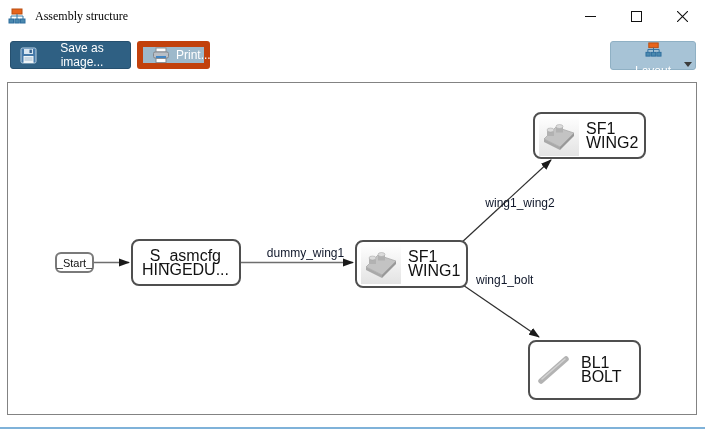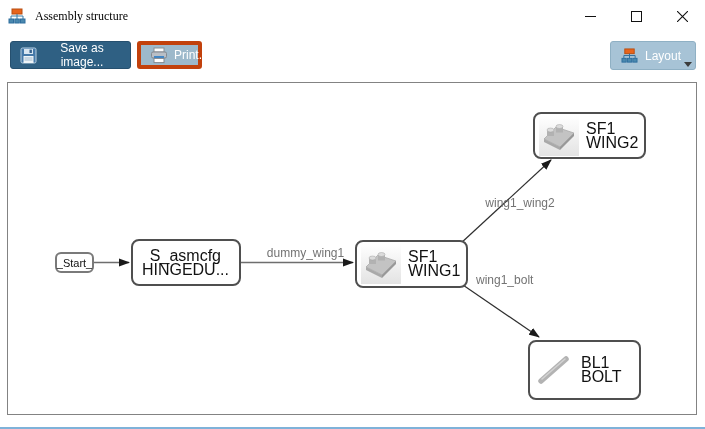--- a/index.html
+++ b/index.html
@@ -16,43 +16,43 @@
   .app-icon{margin:0 8px 0 7px;display:inline-flex;}
   .title{font-size:12px;color:#000;}
   .win-controls{position:absolute;right:0;top:0;height:32px;display:flex;}
   .wc{width:46px;height:32px;display:flex;align-items:center;justify-content:center;cursor:default;color:#111;}
   .maxbox{width:9px;height:9px;border:1px solid #111;display:inline-block;}
 
   
   .btn{position:absolute;display:flex;align-items:center;gap:6px;border-radius:3px;
        font-family:"Liberation Sans",sans-serif;font-size:12px;color:#fff;cursor:pointer;padding:0 9px;box-sizing:border-box;}
   .btn-save{left:10px;top:41px;width:121px;height:28px;background:#2f6083;border:1px solid #26506f;}
-  .btn-print{left:137px;top:41px;width:65px;height:28px;background:#9db9cb;border:4px solid #c2410c;}
-  .btn-layout{left:610px;top:41px;width:86px;height:29px;background:#a7c3d6;border:1px solid #8fb0c4;justify-content:flex-start;}
+  .btn-print{left:137px;top:41px;width:73px;height:28px;background:#9db9cb;border:6px solid #c2410c;}
+  .btn-layout{left:610px;top:41px;width:86px;height:29px;background:#a7c3d6;border:1px solid #8fb0c4;justify-content:flex-start;flex-direction:column;}
   .caret{position:absolute;right:3px;bottom:2px;width:0;height:0;
          border-left:4px solid transparent;border-right:4px solid transparent;border-top:5px solid #3c3c3c;}
 
   
   .canvas{position:absolute;left:7px;top:82px;width:688px;height:331px;background:#fff;border:1px solid #838383;}
   .edges{position:absolute;left:0;top:0;width:688px;height:331px;}
 
   .node{position:absolute;background:#fff;border:2px solid #4f4f4f;border-radius:8px;
         display:flex;align-items:center;font-size:16px;color:#111;box-sizing:border-box;}
   .node .ntext{line-height:14px;}
   .n-start{left:47px;top:169px;width:39px;height:21px;border:2px solid #7a7a7a;border-radius:6px;
            justify-content:center;font-size:11px;}
   .n-asmcfg{left:123px;top:156px;width:110px;height:47px;}
   .n-asmcfg .ntext{margin-left:auto;margin-right:10px;text-align:center;}
   .n-wing1{left:347px;top:157px;width:113px;height:48px;}
   .n-wing2{left:525px;top:29px;width:113px;height:47px;}
   .n-bolt{left:520px;top:257px;width:113px;height:60px;}
   .part-icon{width:40px;height:40px;margin-left:4px;display:inline-flex;flex:0 0 auto;}
   .node .ntext.withicon{margin-left:7px;}
 
-  .edge-label{position:absolute;font-size:12px;color:#737373;white-space:nowrap;}
+  .edge-label{position:absolute;font-size:12px;color:#0f172a;white-space:nowrap;}
   .lbl-dummy{left:258px;top:163px;width:79px;text-align:center;}
   .lbl-w1w2{left:468px;top:113px;width:88px;text-align:center;}
   .lbl-w1bolt{left:468px;top:190px;width:72px;text-align:left;}
 
   .bottom-accent{position:absolute;left:0;bottom:0;width:705px;height:2px;background:#7fb2d9;}
 </style>
 </head>
 <body>
 
 <div class="window">

